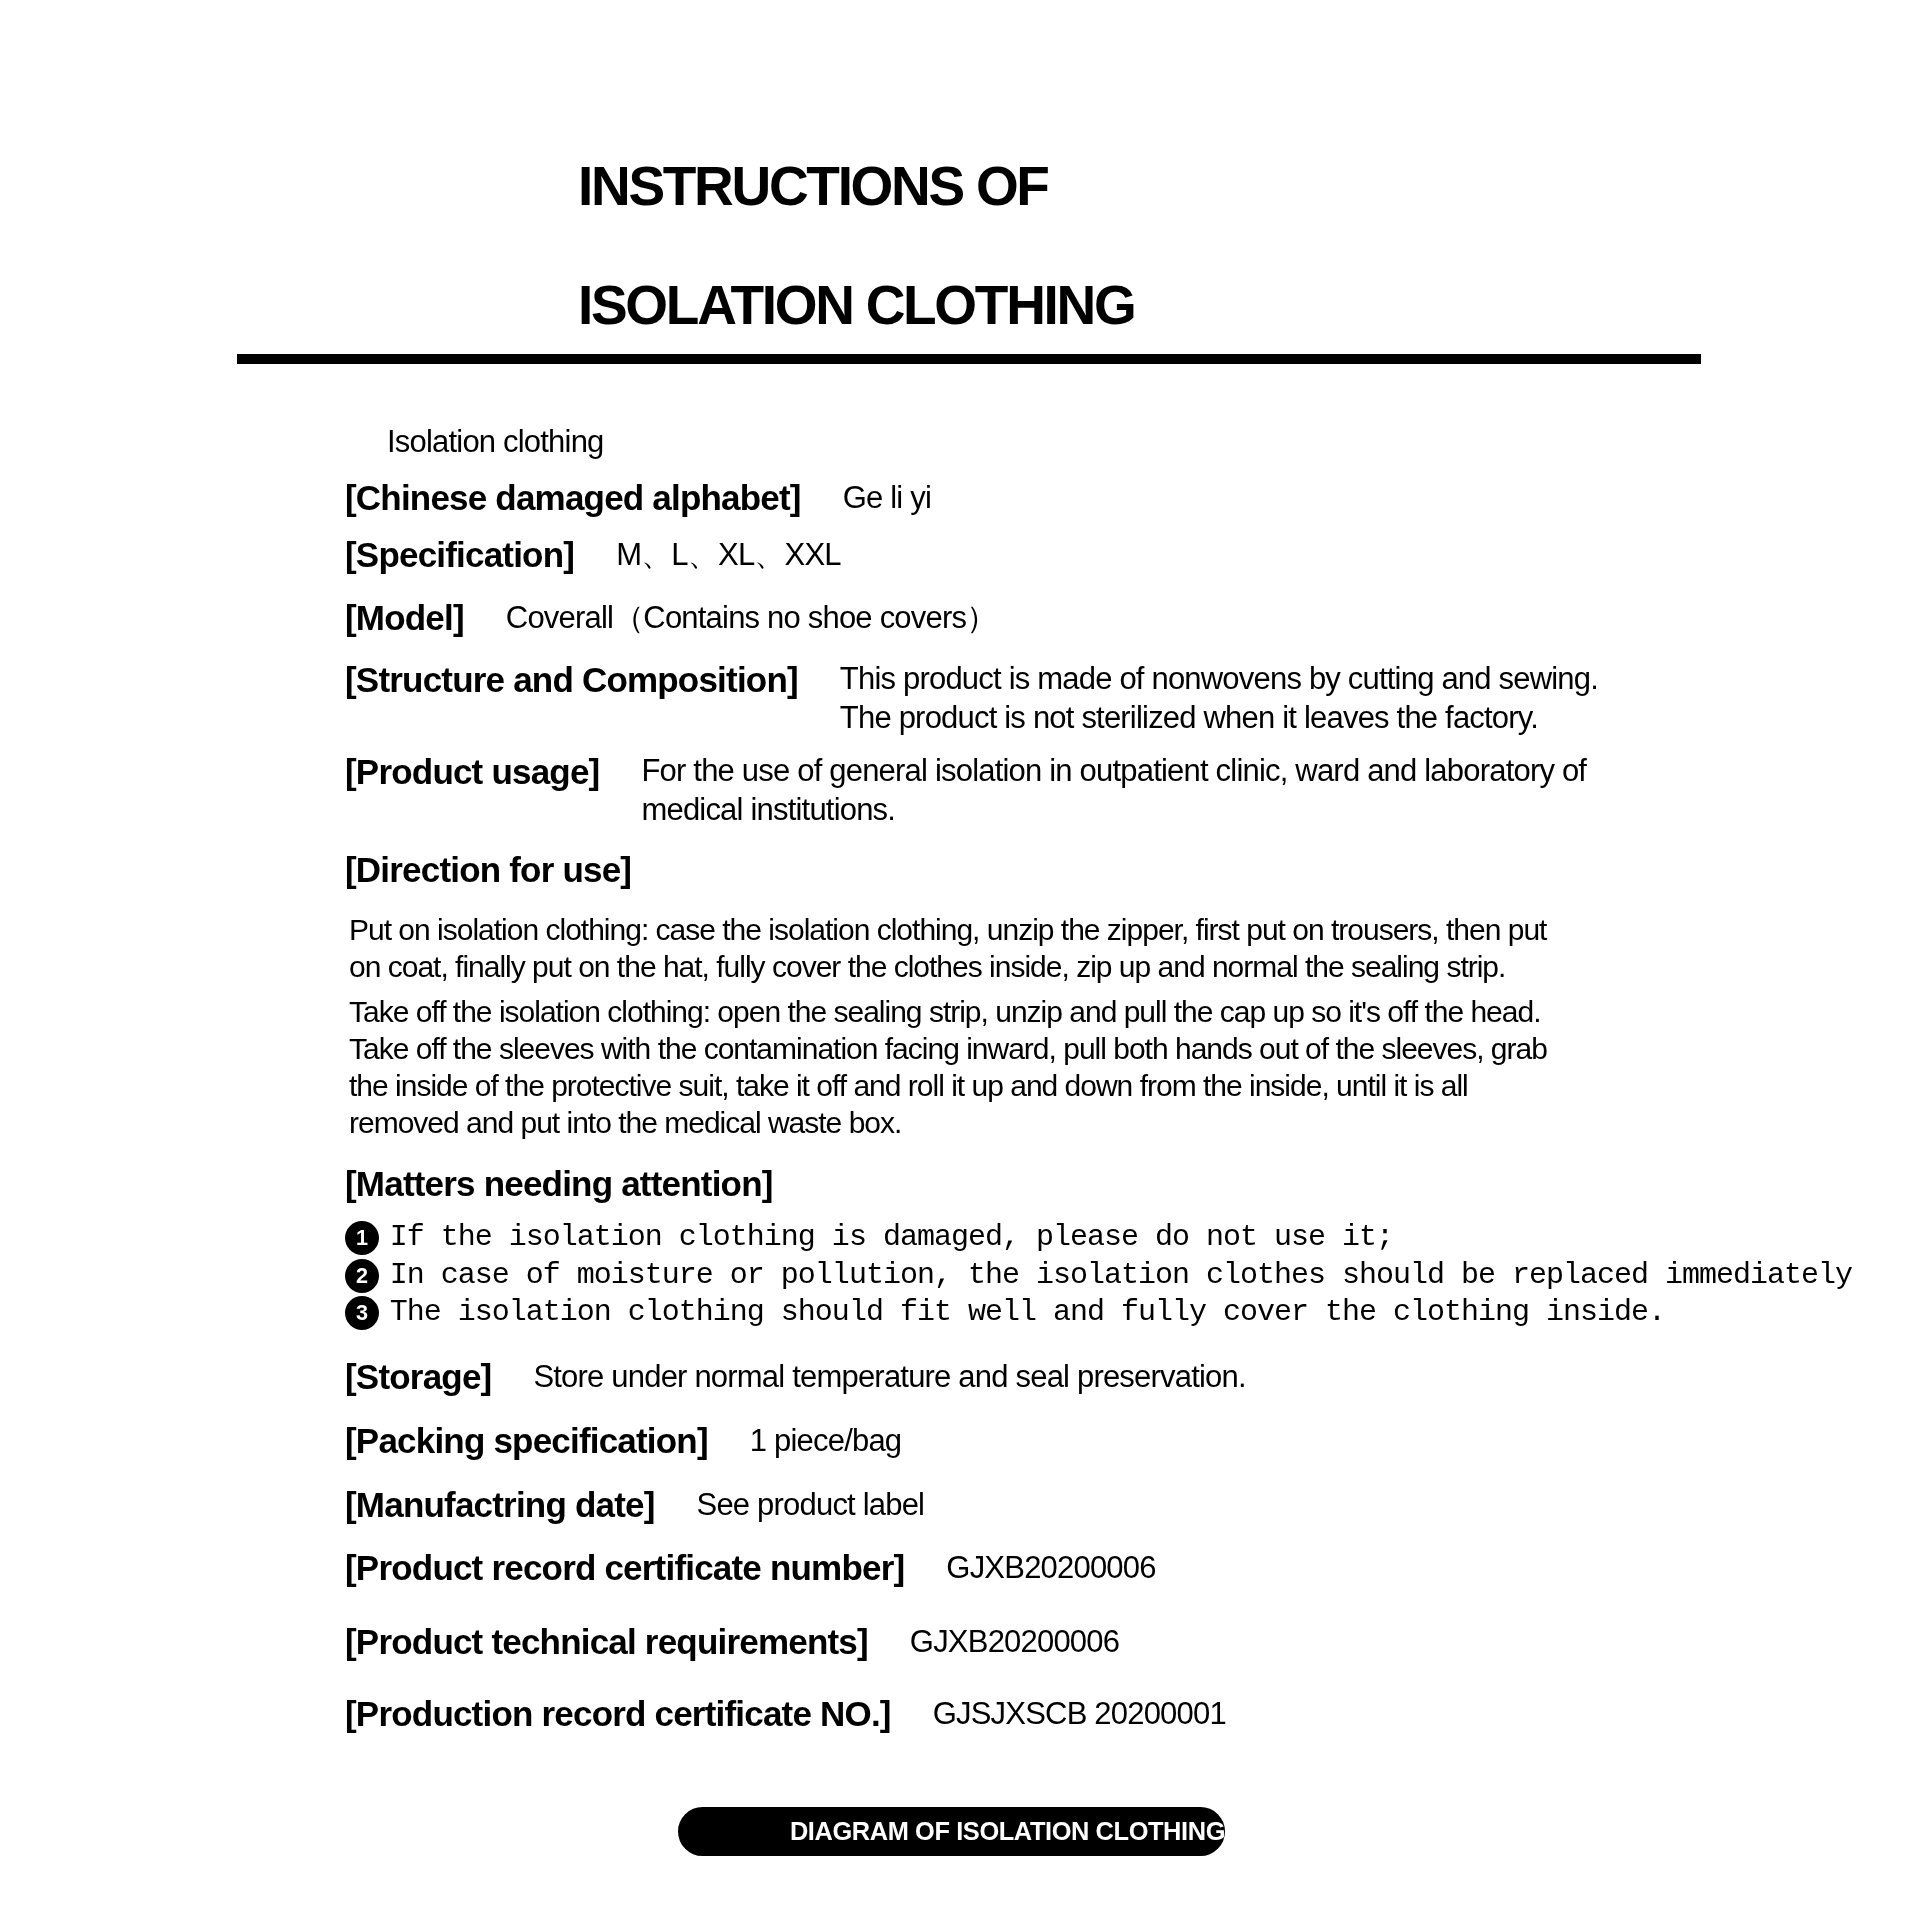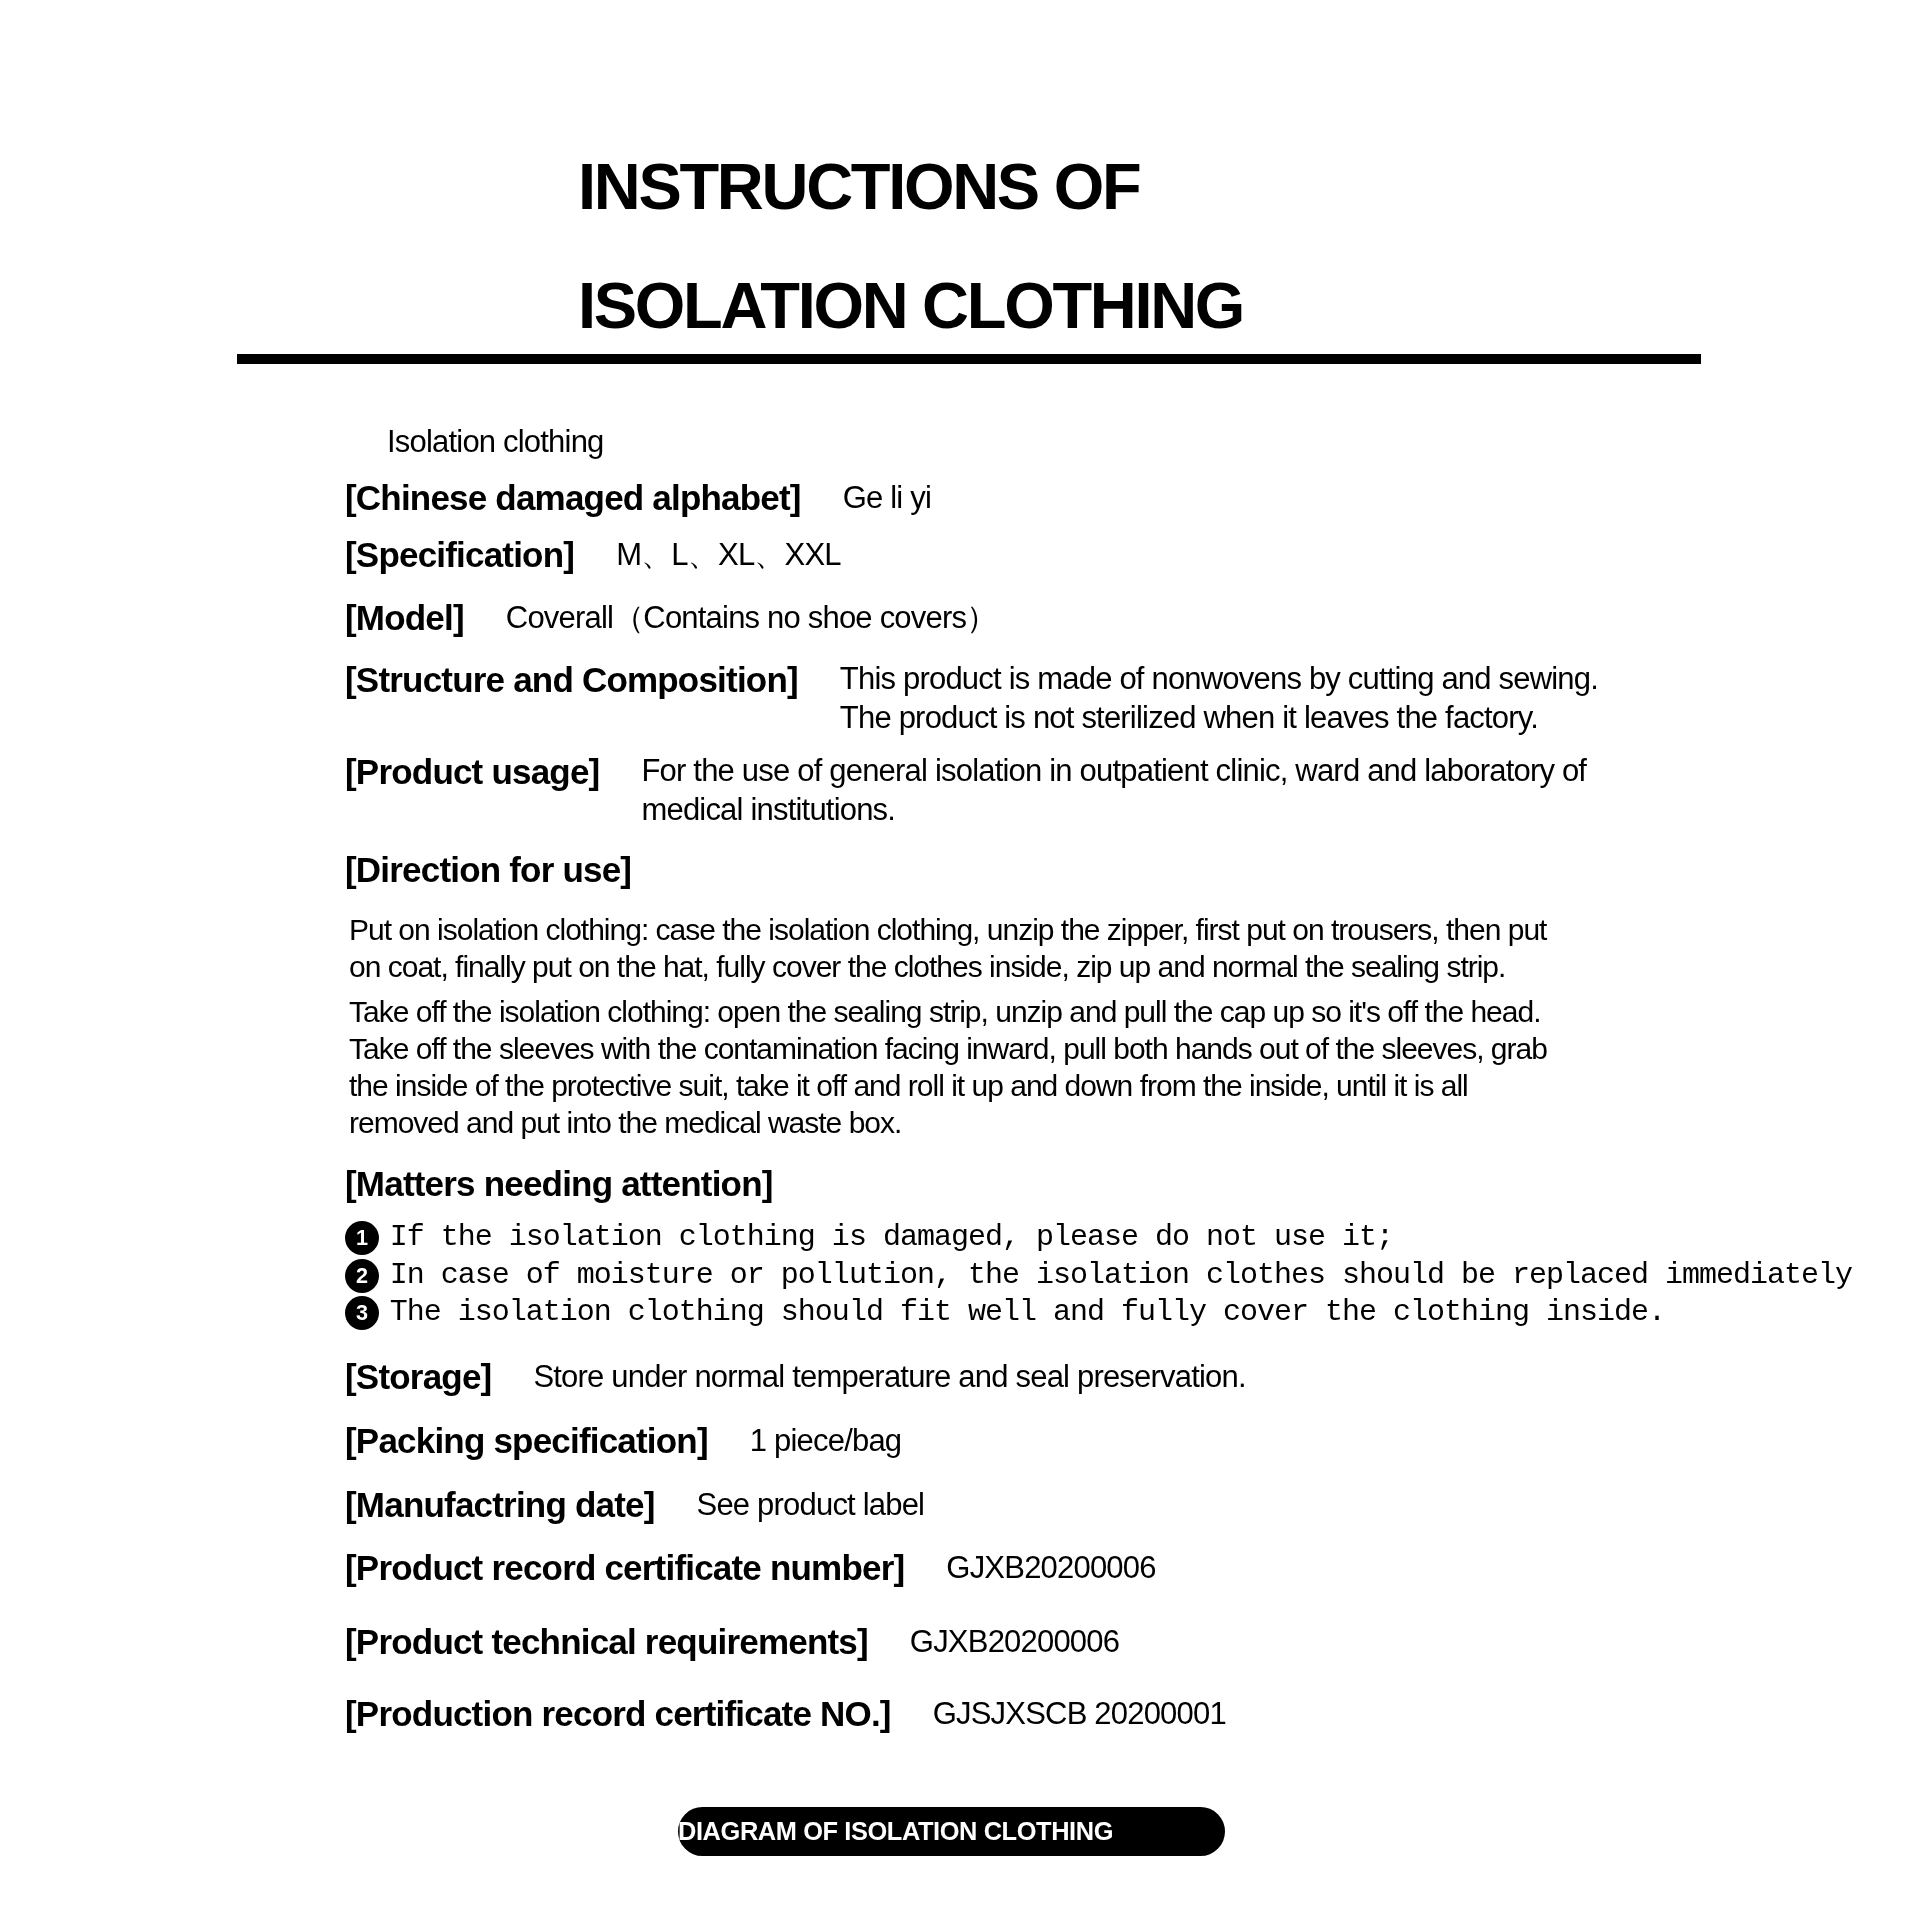--- a/index.html
+++ b/index.html
@@ -1,19 +1,19 @@
 <!DOCTYPE html>
 <html style="font-size:6.2px"><head>
 <meta charset="utf-8">
 <style>
   html,body{margin:0;padding:0;background:#ffffff;}
   body{width:1911px;height:2703px;position:relative;font-family:"Liberation Sans",sans-serif;color:#000;}
   .page{position:absolute;inset:0;background:#fff;overflow:hidden;}
 
-  .title{position:absolute;left:578px;top:127px;font-weight:700;font-size:65px;
+  .title{position:absolute;left:578px;top:127px;font-weight:700;font-size:55px;
          letter-spacing:-2.3px;line-height:119px;white-space:nowrap;}
   .rule{position:absolute;left:237px;width:1464px;height:10px;background:#000;}
   .rule-top{top:354px;}
 
   .row{position:absolute;left:345px;display:flex;align-items:flex-start;white-space:nowrap;}
   .lbl{font-weight:700;font-size:35px;letter-spacing:-0.8px;line-height:42px;}
   .val{font-size:31px;letter-spacing:-0.8px;line-height:42px;margin-left:42px;}
   .val .line{line-height:39px;white-space:nowrap;}
 
   .heading{position:absolute;left:345px;font-weight:700;font-size:35px;letter-spacing:-0.8px;line-height:42px;white-space:nowrap;}
@@ -21,21 +21,21 @@
   .para{position:absolute;left:349px;font-size:30px;letter-spacing:-1px;}
   .para .line{line-height:37px;white-space:nowrap;}
 
   .matter-item{position:absolute;left:345px;display:flex;align-items:center;white-space:nowrap;}
   .num-badge{width:34px;height:34px;border-radius:50%;background:#000;color:#fff;
              display:flex;align-items:center;justify-content:center;
              font-weight:700;font-size:21.6px;margin-right:10.8px;flex:0 0 auto;}
   .matter-text{font-size:30px;letter-spacing:-1px;line-height:37px;font-family:Liberation Mono, monospace;}
 
   .diagram-badge{position:absolute;left:678px;top:1807px;width:547px;height:49px;
-                 background:#000;border-radius:25px;display:flex;align-items:center;justify-content:flex-start;}
+                 background:#000;border-radius:25px;display:flex;align-items:center;justify-content:flex-end;}
   .diagram-badge span{color:#fff;font-weight:700;font-size:25.4px;letter-spacing:-0.4px;white-space:nowrap;}
 
   .figures{position:absolute;left:0;top:1918px;width:1911px;height:431px;}
 </style>
 </head>
 <body>
 
 <div class="page">
 
   <div class="title">

